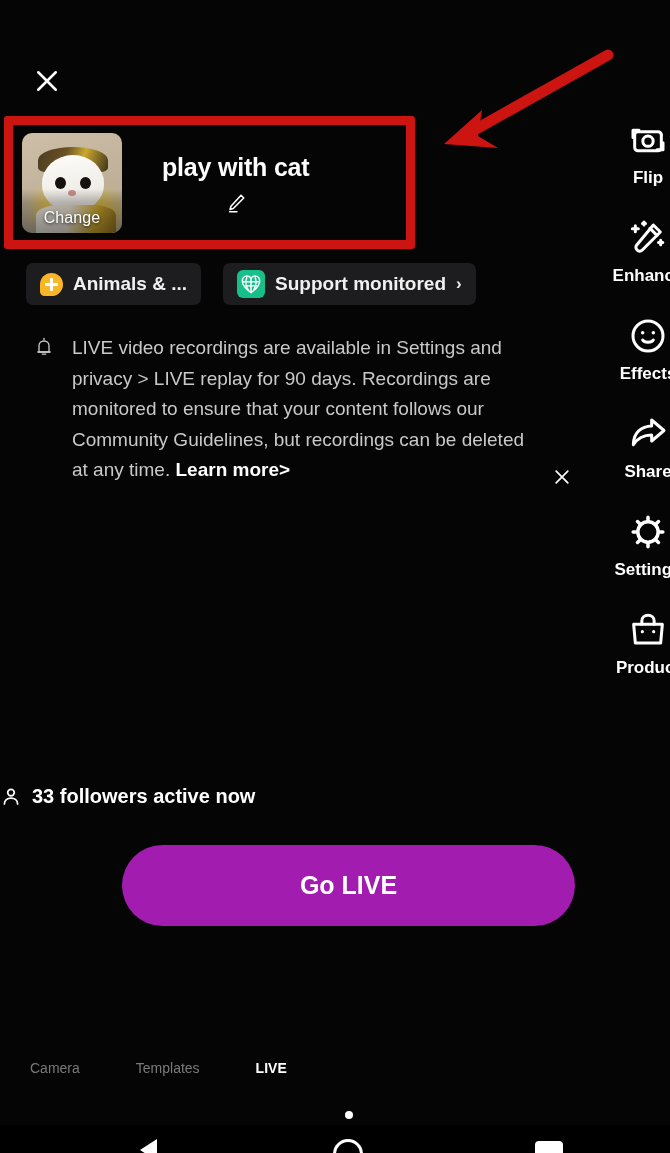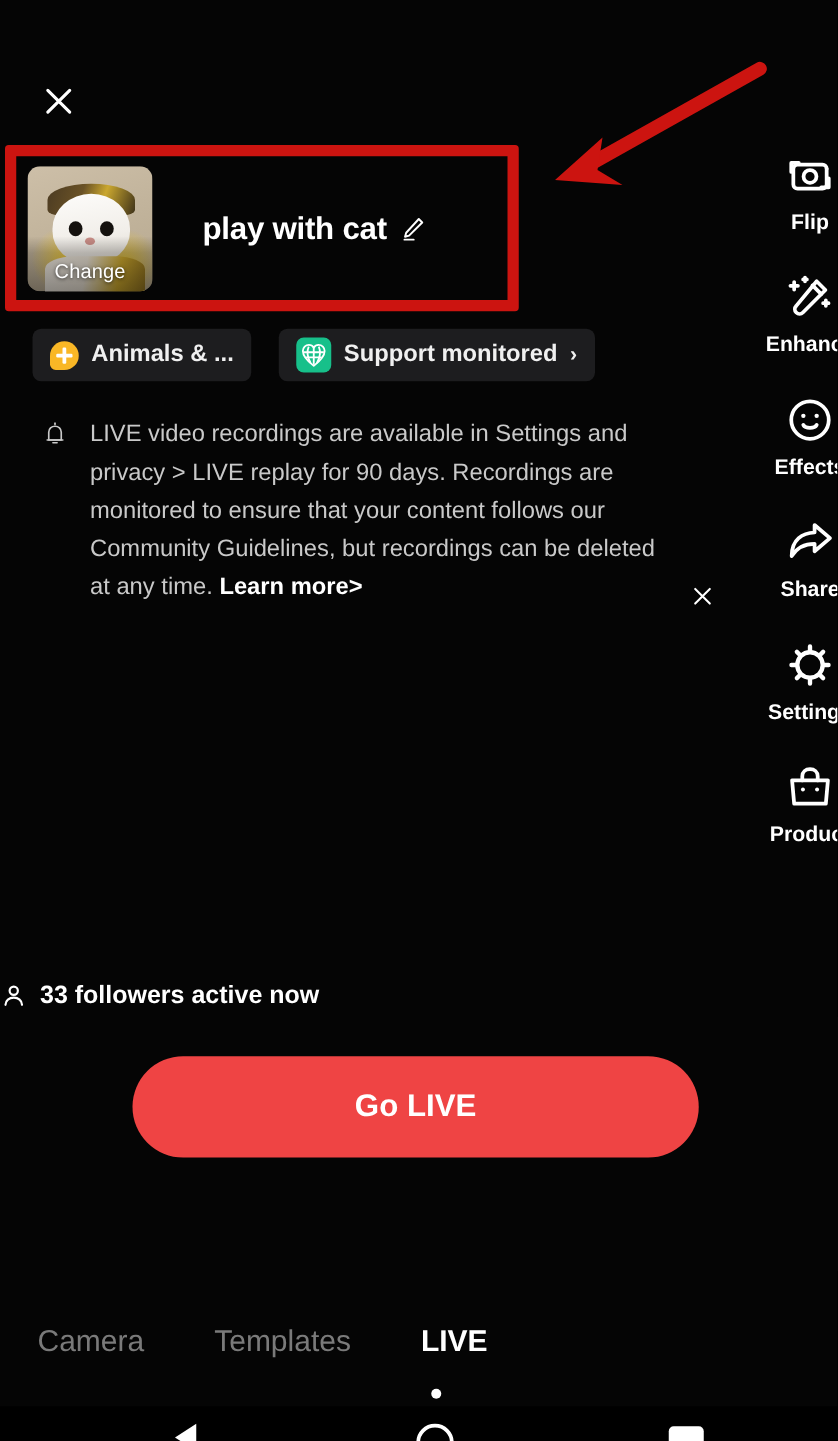--- a/index.html
+++ b/index.html
@@ -90,20 +90,21 @@
     color:#ffffff;
     font-size:16px;
     font-weight:400;
     letter-spacing:.1px;
     text-shadow:0 1px 3px rgba(0,0,0,.75);
   }
   #title-block {
     display:flex; align-items:center;
     margin-left:40px;
     gap:10px;
+    flex-direction:column;
   }
   #stream-title {
     color:#ffffff;
     font-size:25px;
     font-weight:700;
     letter-spacing:-.2px;
     white-space:nowrap;
   }
   #edit-icon svg { width:22px; height:22px; display:block; }
 
@@ -231,41 +232,41 @@
   }
   #followers-icon svg { width:22px; height:22px; display:block; }
   #followers-text {
     color:#ffffff;
     font-size:20px;
     font-weight:700;
   }
 
   
   #golive {
-    position:absolute; left:106px; top:845px;
+    position:absolute; left:122px; top:845px;
     width:453px; height:81px;
-    background:#ef4444;
+    background:#a21caf;
     border:none;
     border-radius:41px;
     color:#ffffff;
     font-family:"Liberation Sans", sans-serif;
     font-size:25px;
     font-weight:700;
     cursor:pointer;
   }
 
   
   #tabs {
     position:absolute; left:0; right:0; top:1060px;
     display:flex; align-items:center;
     padding-left:30px;
     gap:56px;
   }
   .tab {
-    font-size:24px;
+    font-size:14px;
     font-weight:400;
     color:#7a7a7a;
     cursor:pointer;
     white-space:nowrap;
   }
   .tab.active {
     color:#ffffff;
     font-weight:700;
   }
   #tab-dot {

